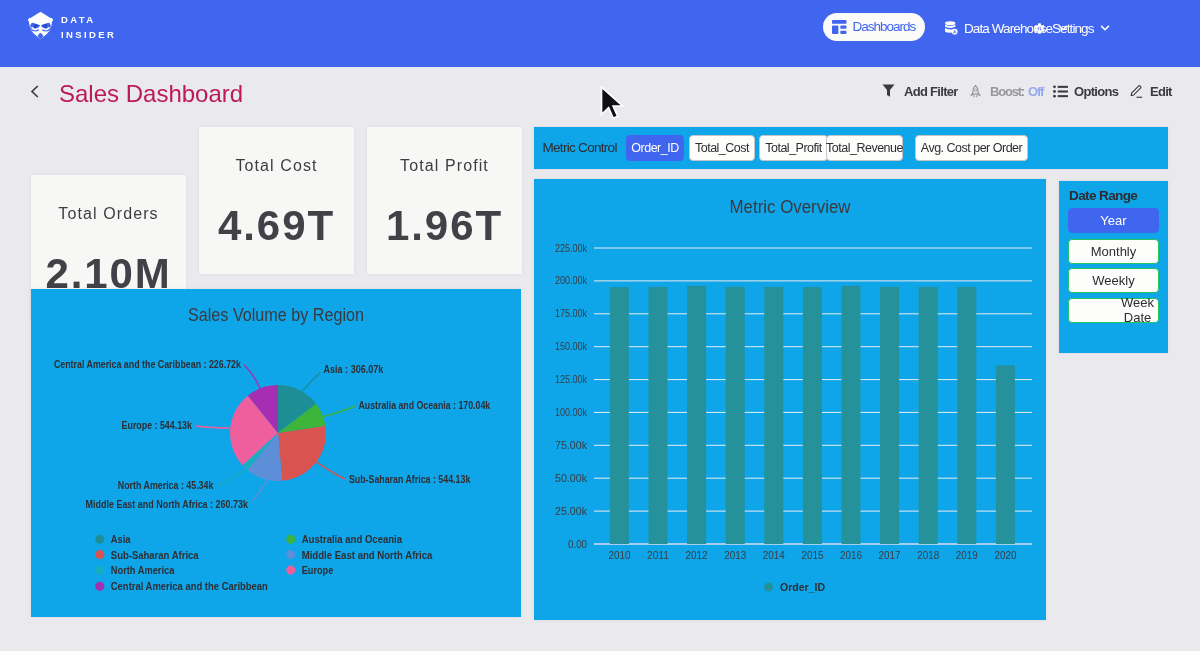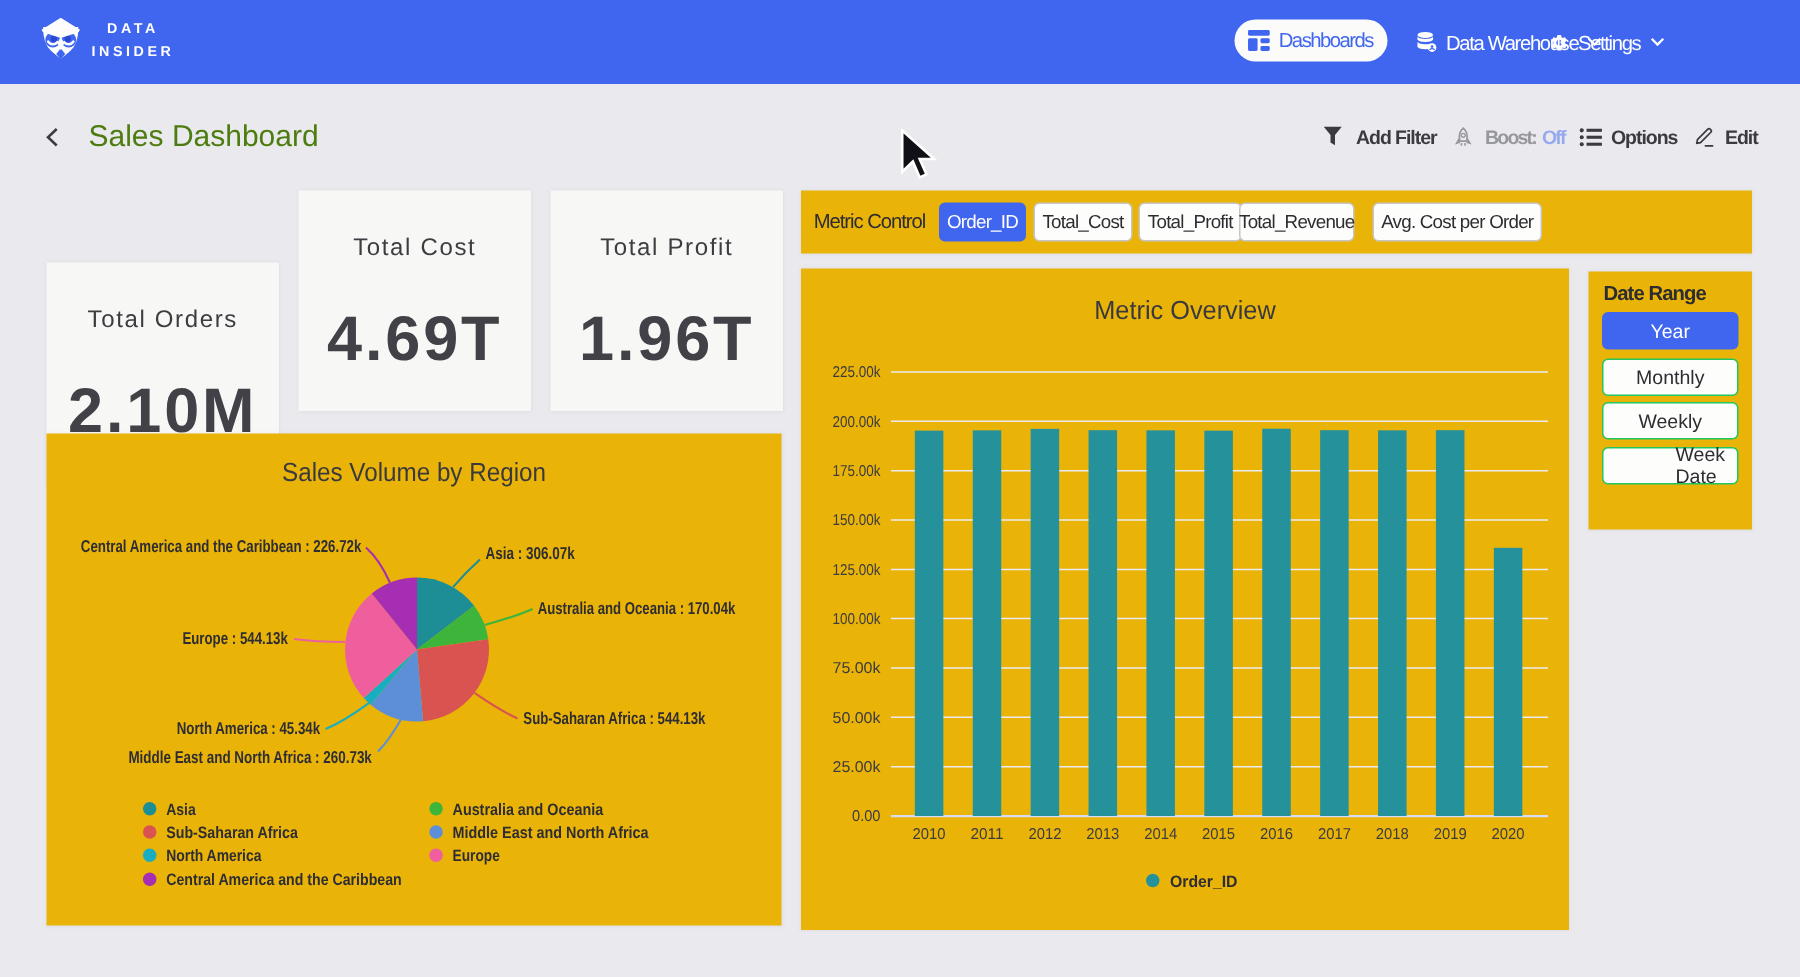--- a/index.html
+++ b/index.html
@@ -1,27 +1,27 @@
 <!DOCTYPE html>
 <html><head>
 <meta charset="utf-8">
 <style>
   * { margin:0; padding:0; box-sizing:border-box; }
   html,body { width:1200px; height:651px; overflow:hidden; }
   body { background:#e9e9ee; font-family:"Liberation Sans",sans-serif; position:relative; }
   .abs { position:absolute; }
-  .panel { position:absolute; background:#eab308; box-shadow:0 0 3px rgba(80,80,100,0.10); }
-  
-  #header { position:absolute; left:0; top:0; width:1200px; height:56px; background:#4066f0;text-align:center; }
+  .panel { position:absolute; background:#0ea5e9; box-shadow:0 0 3px rgba(80,80,100,0.10);text-align:center; }
+  
+  #header { position:absolute; left:0; top:0; width:1200px; height:67px; background:#4066f0; }
   #brand { position:absolute; left:61px; top:12px; color:#fff; font-weight:bold; font-size:9.5px; letter-spacing:2.4px; line-height:15px; }
   .navitem { position:absolute; top:0; height:56px; display:flex; align-items:center; color:#fff; font-size:13.5px; letter-spacing:-0.9px; }
   #pill { position:absolute; left:823px; top:12.5px; width:102px; height:28px; background:#fbfbfa; border-radius:14px; display:flex; align-items:center; color:#4066f0; font-size:13.5px; letter-spacing:-1px; }
   
   #titlebar { position:absolute; left:0; top:56px; width:1200px; height:70px; }
-  #pagetitle { position:absolute; left:59px; top:24px; font-size:20px; color:#4d7c0f; }
+  #pagetitle { position:absolute; left:59px; top:24px; font-size:24px; color:#be185d; }
   .tool { position:absolute; top:27px; height:16px; display:flex; align-items:center; font-size:13px; font-weight:bold; letter-spacing:-0.7px; color:#3a3a40; }
   
   .kpi { position:absolute; top:127px; width:155px; height:147px; background:#f7f7f5; box-shadow:0 0 3px rgba(80,80,100,0.10); }
   .kpi .lbl { position:absolute; top:30px; width:100%; text-align:center; font-size:16px; letter-spacing:1.1px; color:#3d3d41; }
   .kpi .num { position:absolute; top:75px; width:100%; text-align:center; font-size:42px; font-weight:bold; color:#414147; letter-spacing:1.9px; }
   
   #mc { left:534px; top:127px; width:634px; height:42px; }
   #mc .cap { position:absolute; left:8.5px; top:12.5px; font-size:13.5px; letter-spacing:-0.7px; color:#2d2d31; }
   .mbtn { position:absolute; top:8px; height:26px; border:1px solid #c6c6c6; border-radius:4px; background:#fdfdfc; color:#2d2d31; font-size:12.5px; letter-spacing:-0.5px; display:flex; align-items:center; justify-content:center; }
   .mbtn.sel { background:#4066f0; border-color:#4066f0; color:#fff; }

